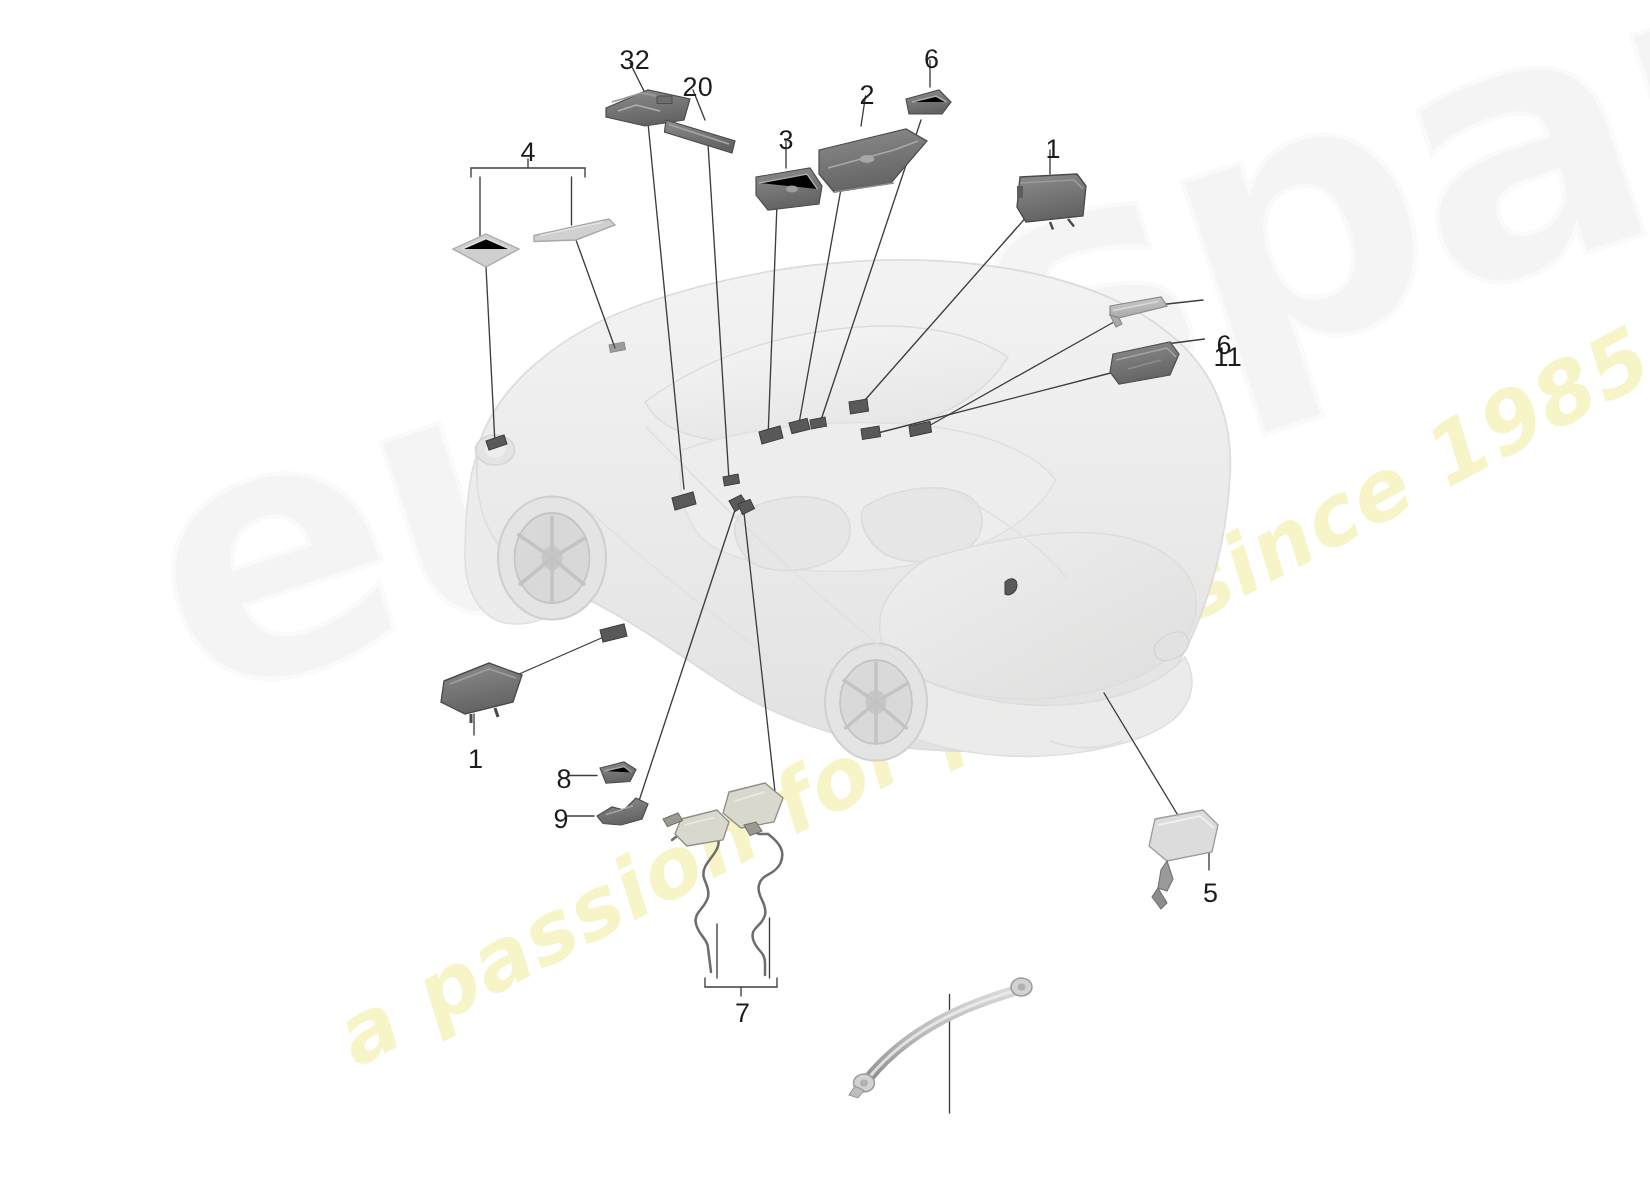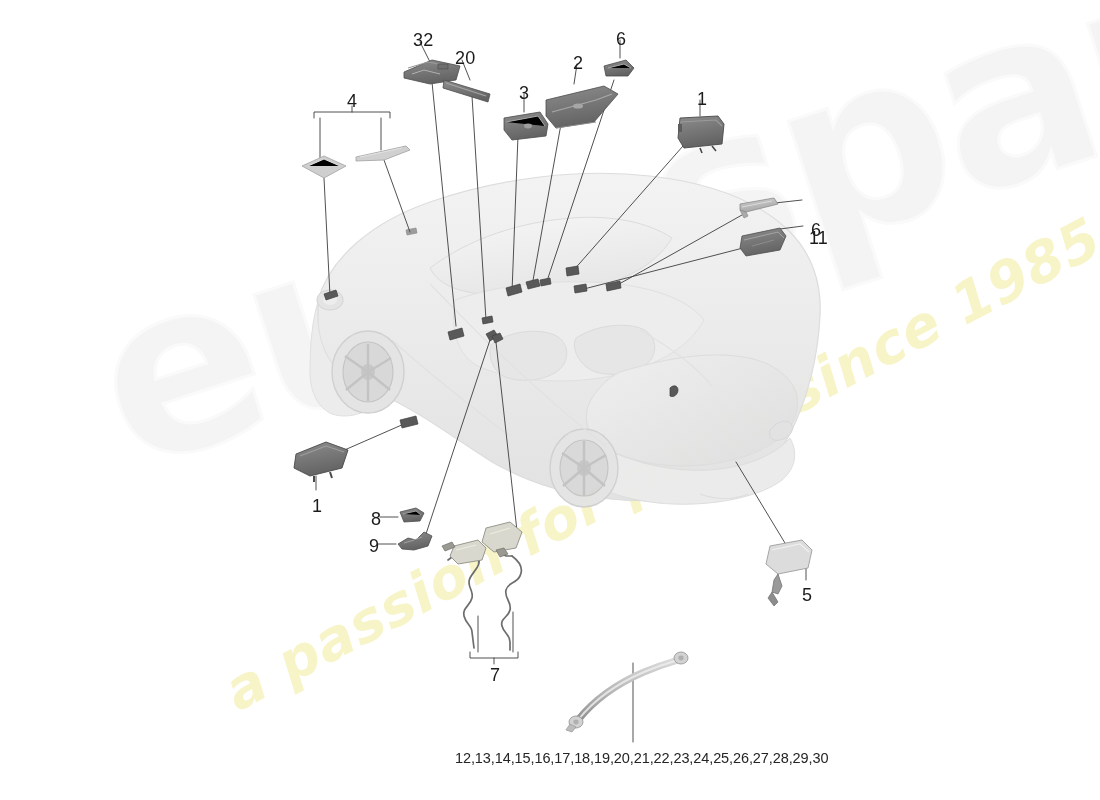--- a/index.html
+++ b/index.html
@@ -378,15 +378,14 @@
   <div class="callout-label" style="left:697px; top:90px;">1</div>
   <div class="callout-label" style="left:347px; top:92px;">4</div>
   <div class="callout-label" style="left:809px; top:194px;margin-top:35px;">11</div>
   <div class="callout-label" style="left:811px; top:221px;">6</div>
   <div class="callout-label" style="left:312px; top:497px;">1</div>
   <div class="callout-label" style="left:371px; top:510px;">8</div>
   <div class="callout-label" style="left:369px; top:537px;">9</div>
   <div class="callout-label" style="left:490px; top:666px;">7</div>
   <div class="callout-label" style="left:802px; top:586px;">5</div>
 
-  <div class="partlist-label" style="left:455px; top:750px;">12,13,14,15,16,17,18,19,20,21,22,23,24,25,26,27,28,29,30</div>
 
 </div>
 
 </body></html>

